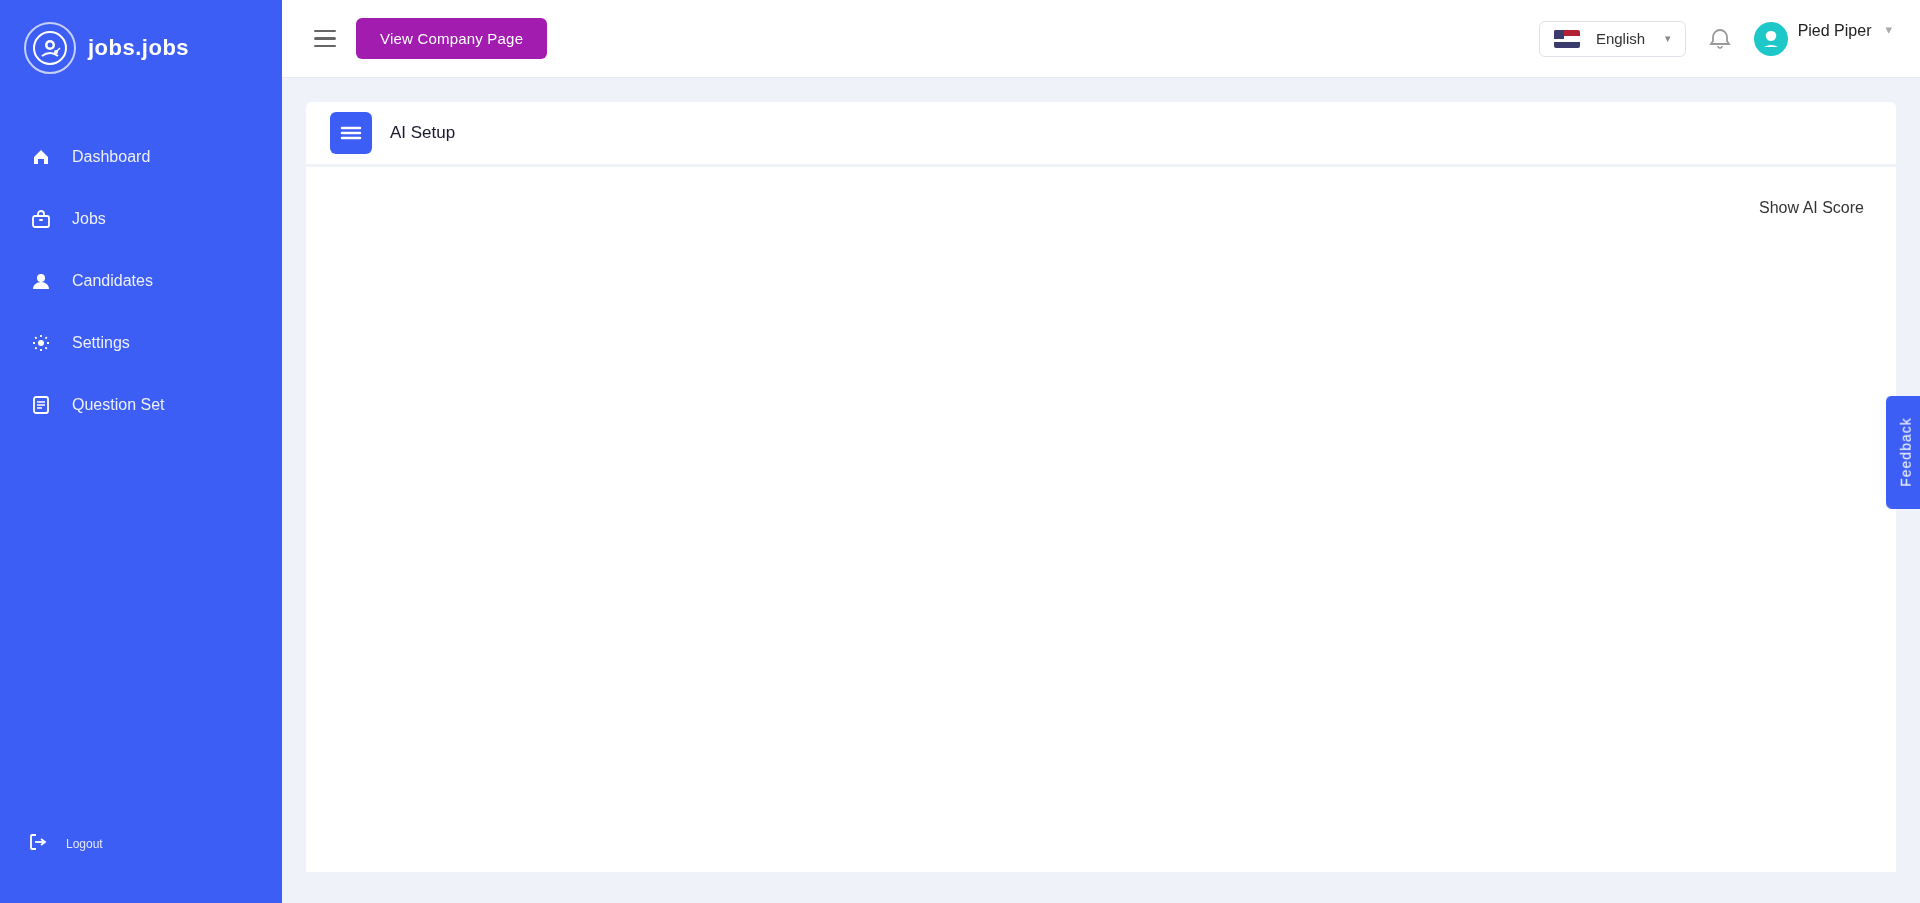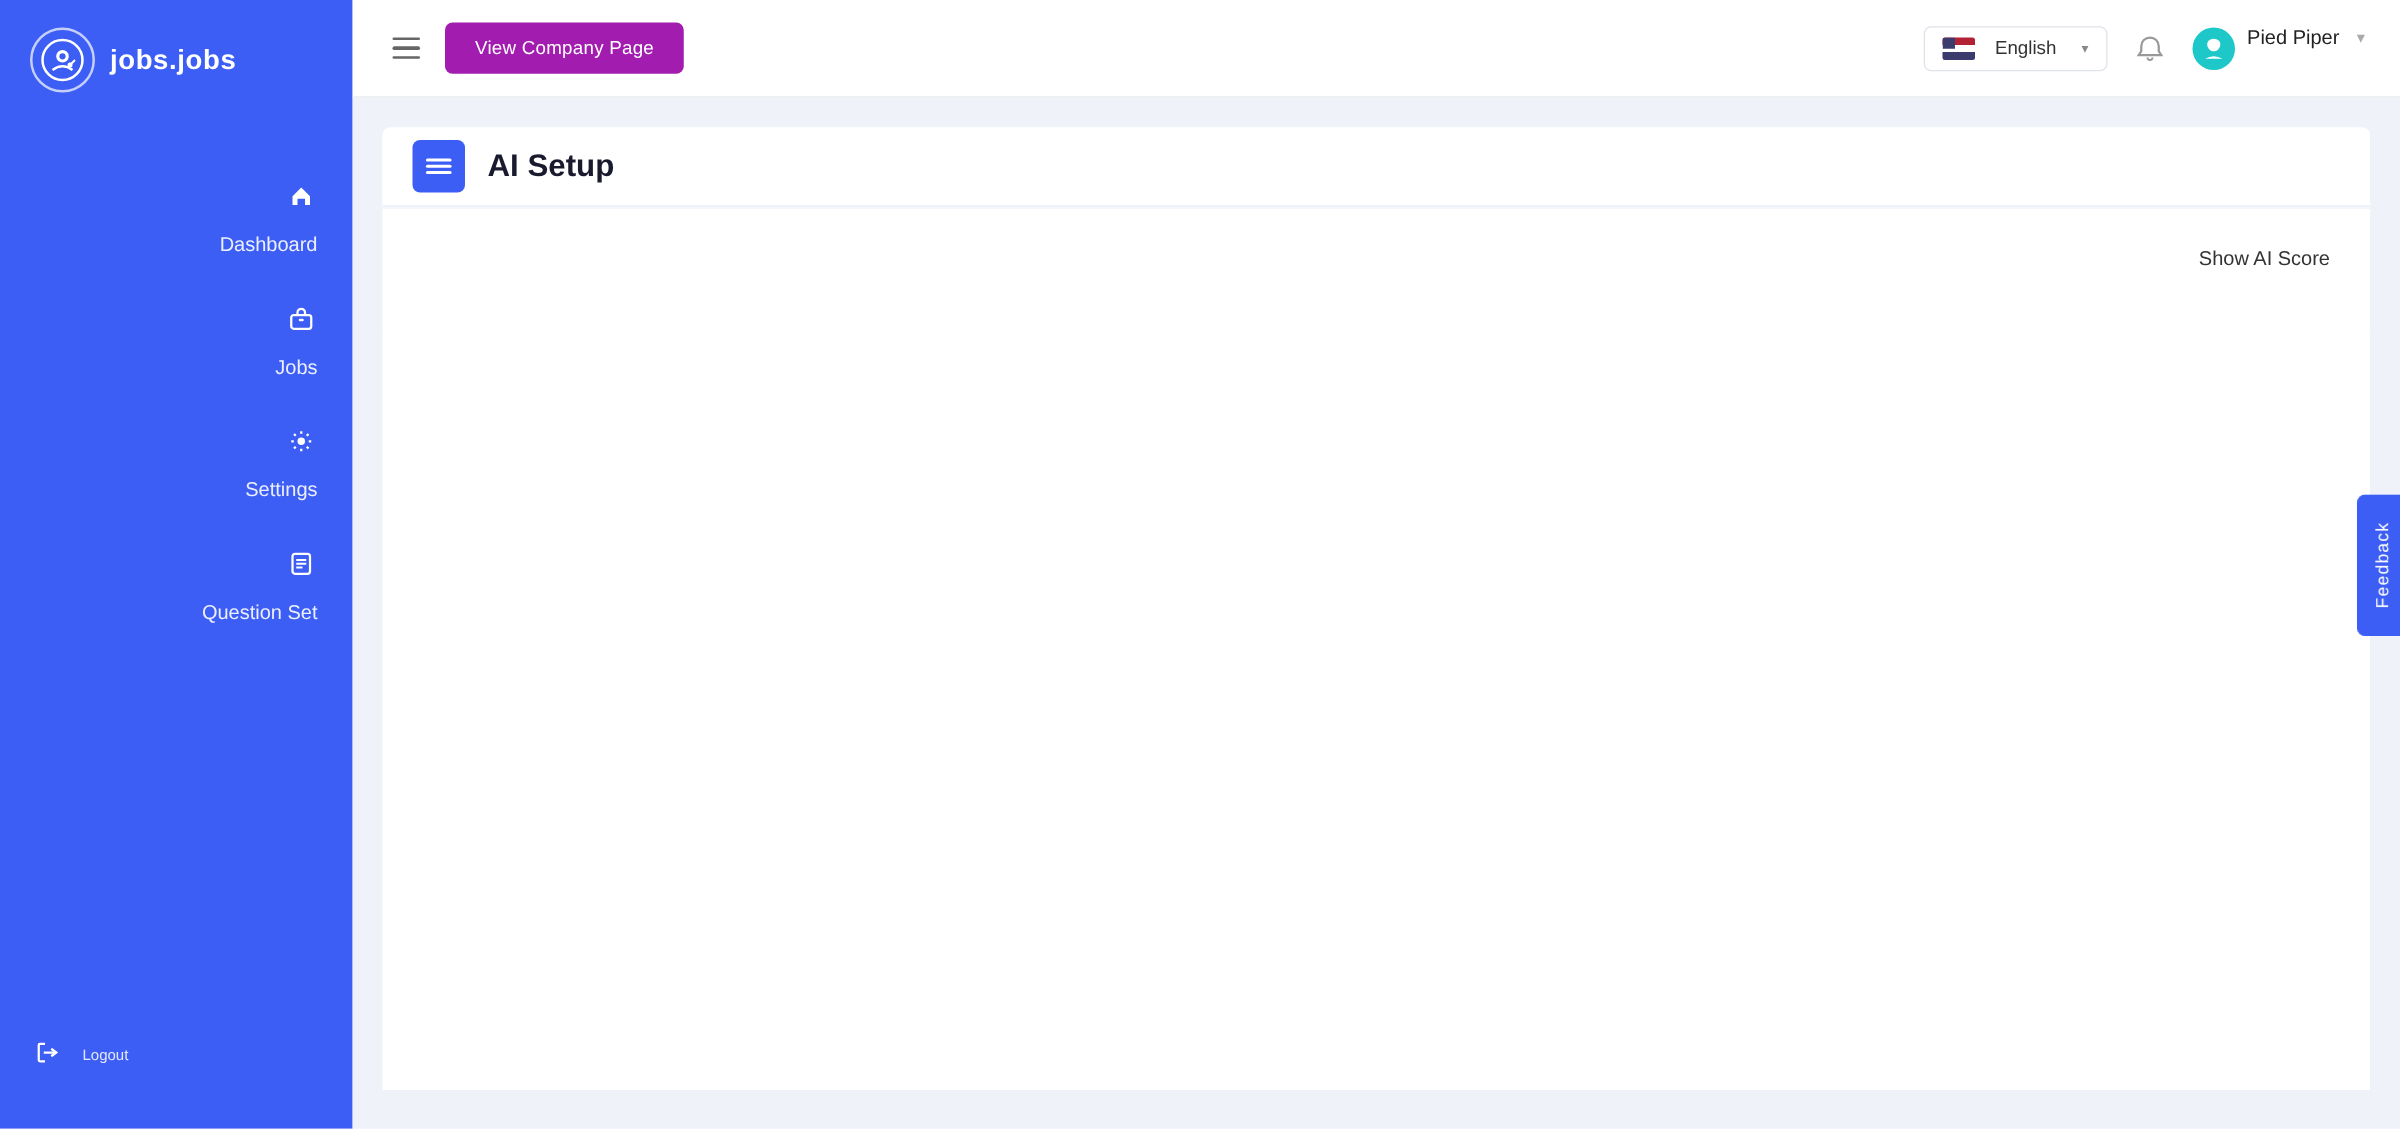--- a/index.html
+++ b/index.html
@@ -40,29 +40,28 @@
       letter-spacing: 0.5px;
     }
     .sidebar-nav {
       flex: 1;
       display: flex;
       flex-direction: column;
       padding-top: 30px;
     }
     .nav-item {
       display: flex;
-      align-items: flex-end;
+      align-items: center;
       gap: 18px;
       padding: 18px 28px;
       color: rgba(255,255,255,0.85);
       font-size: 16px;
       cursor: pointer;
       transition: background 0.2s;
       text-decoration: none;
-      flex-direction: column;
     }
     .nav-item .nav-icon {
       width: 26px;
       height: 26px;
       display: flex;
       align-items: center;
       justify-content: center;
       font-size: 18px;
       color: white;
     }
@@ -221,22 +220,22 @@
     .page-header-icon {
       background: #3d5ef5;
       border-radius: 6px;
       width: 42px;
       height: 42px;
       display: flex;
       align-items: center;
       justify-content: center;
     }
     .page-title {
-      font-size: 25px;
-      font-weight: 700;
+      font-size: 17px;
+      font-weight: 400;
       color: #1a1a2e;
     }
 
     .card {
       background: white;
       margin: 0 24px;
       padding: 32px 32px;
       border-top: 1px solid #f0f2fa;
       text-align: right;
     }
@@ -330,20 +329,29 @@
           <rect x="2" y="7" width="16" height="11" rx="2" fill="none" stroke="white" stroke-width="1.8"></rect>
           <path d="M7 7V5a3 3 0 016 0v2" stroke="white" stroke-width="1.8" fill="none"></path>
           <rect x="8" y="10" width="4" height="2" rx="1" fill="white"></rect>
         </svg>
       </div>
       <span class="nav-label">Jobs</span>
     </div>
     <div class="nav-item">
       <div class="nav-icon">
         <svg width="20" height="20" viewBox="0 0 20 20" fill="white">
+          <circle cx="10" cy="7" r="4" fill="white"></circle>
+          <path d="M2 18c0-4 3.6-7 8-7s8 3 8 7" fill="white"></path>
+        </svg>
+      </div>
+      <span class="nav-label">Candidates</span>
+    </div>
+    <div class="nav-item">
+      <div class="nav-icon">
+        <svg width="20" height="20" viewBox="0 0 20 20" fill="white">
           <circle cx="10" cy="10" r="3" fill="white"></circle>
           <path d="M10 2v2M10 16v2M2 10h2M16 10h2M4.2 4.2l1.4 1.4M14.4 14.4l1.4 1.4M4.2 15.8l1.4-1.4M14.4 5.6l1.4-1.4" stroke="white" stroke-width="1.8"></path>
         </svg>
       </div>
       <span class="nav-label">Settings</span>
     </div>
     <div class="nav-item">
       <div class="nav-icon">
         <svg width="20" height="20" viewBox="0 0 20 20" fill="none">
           <rect x="3" y="2" width="14" height="16" rx="2" stroke="white" stroke-width="1.8"></rect>

